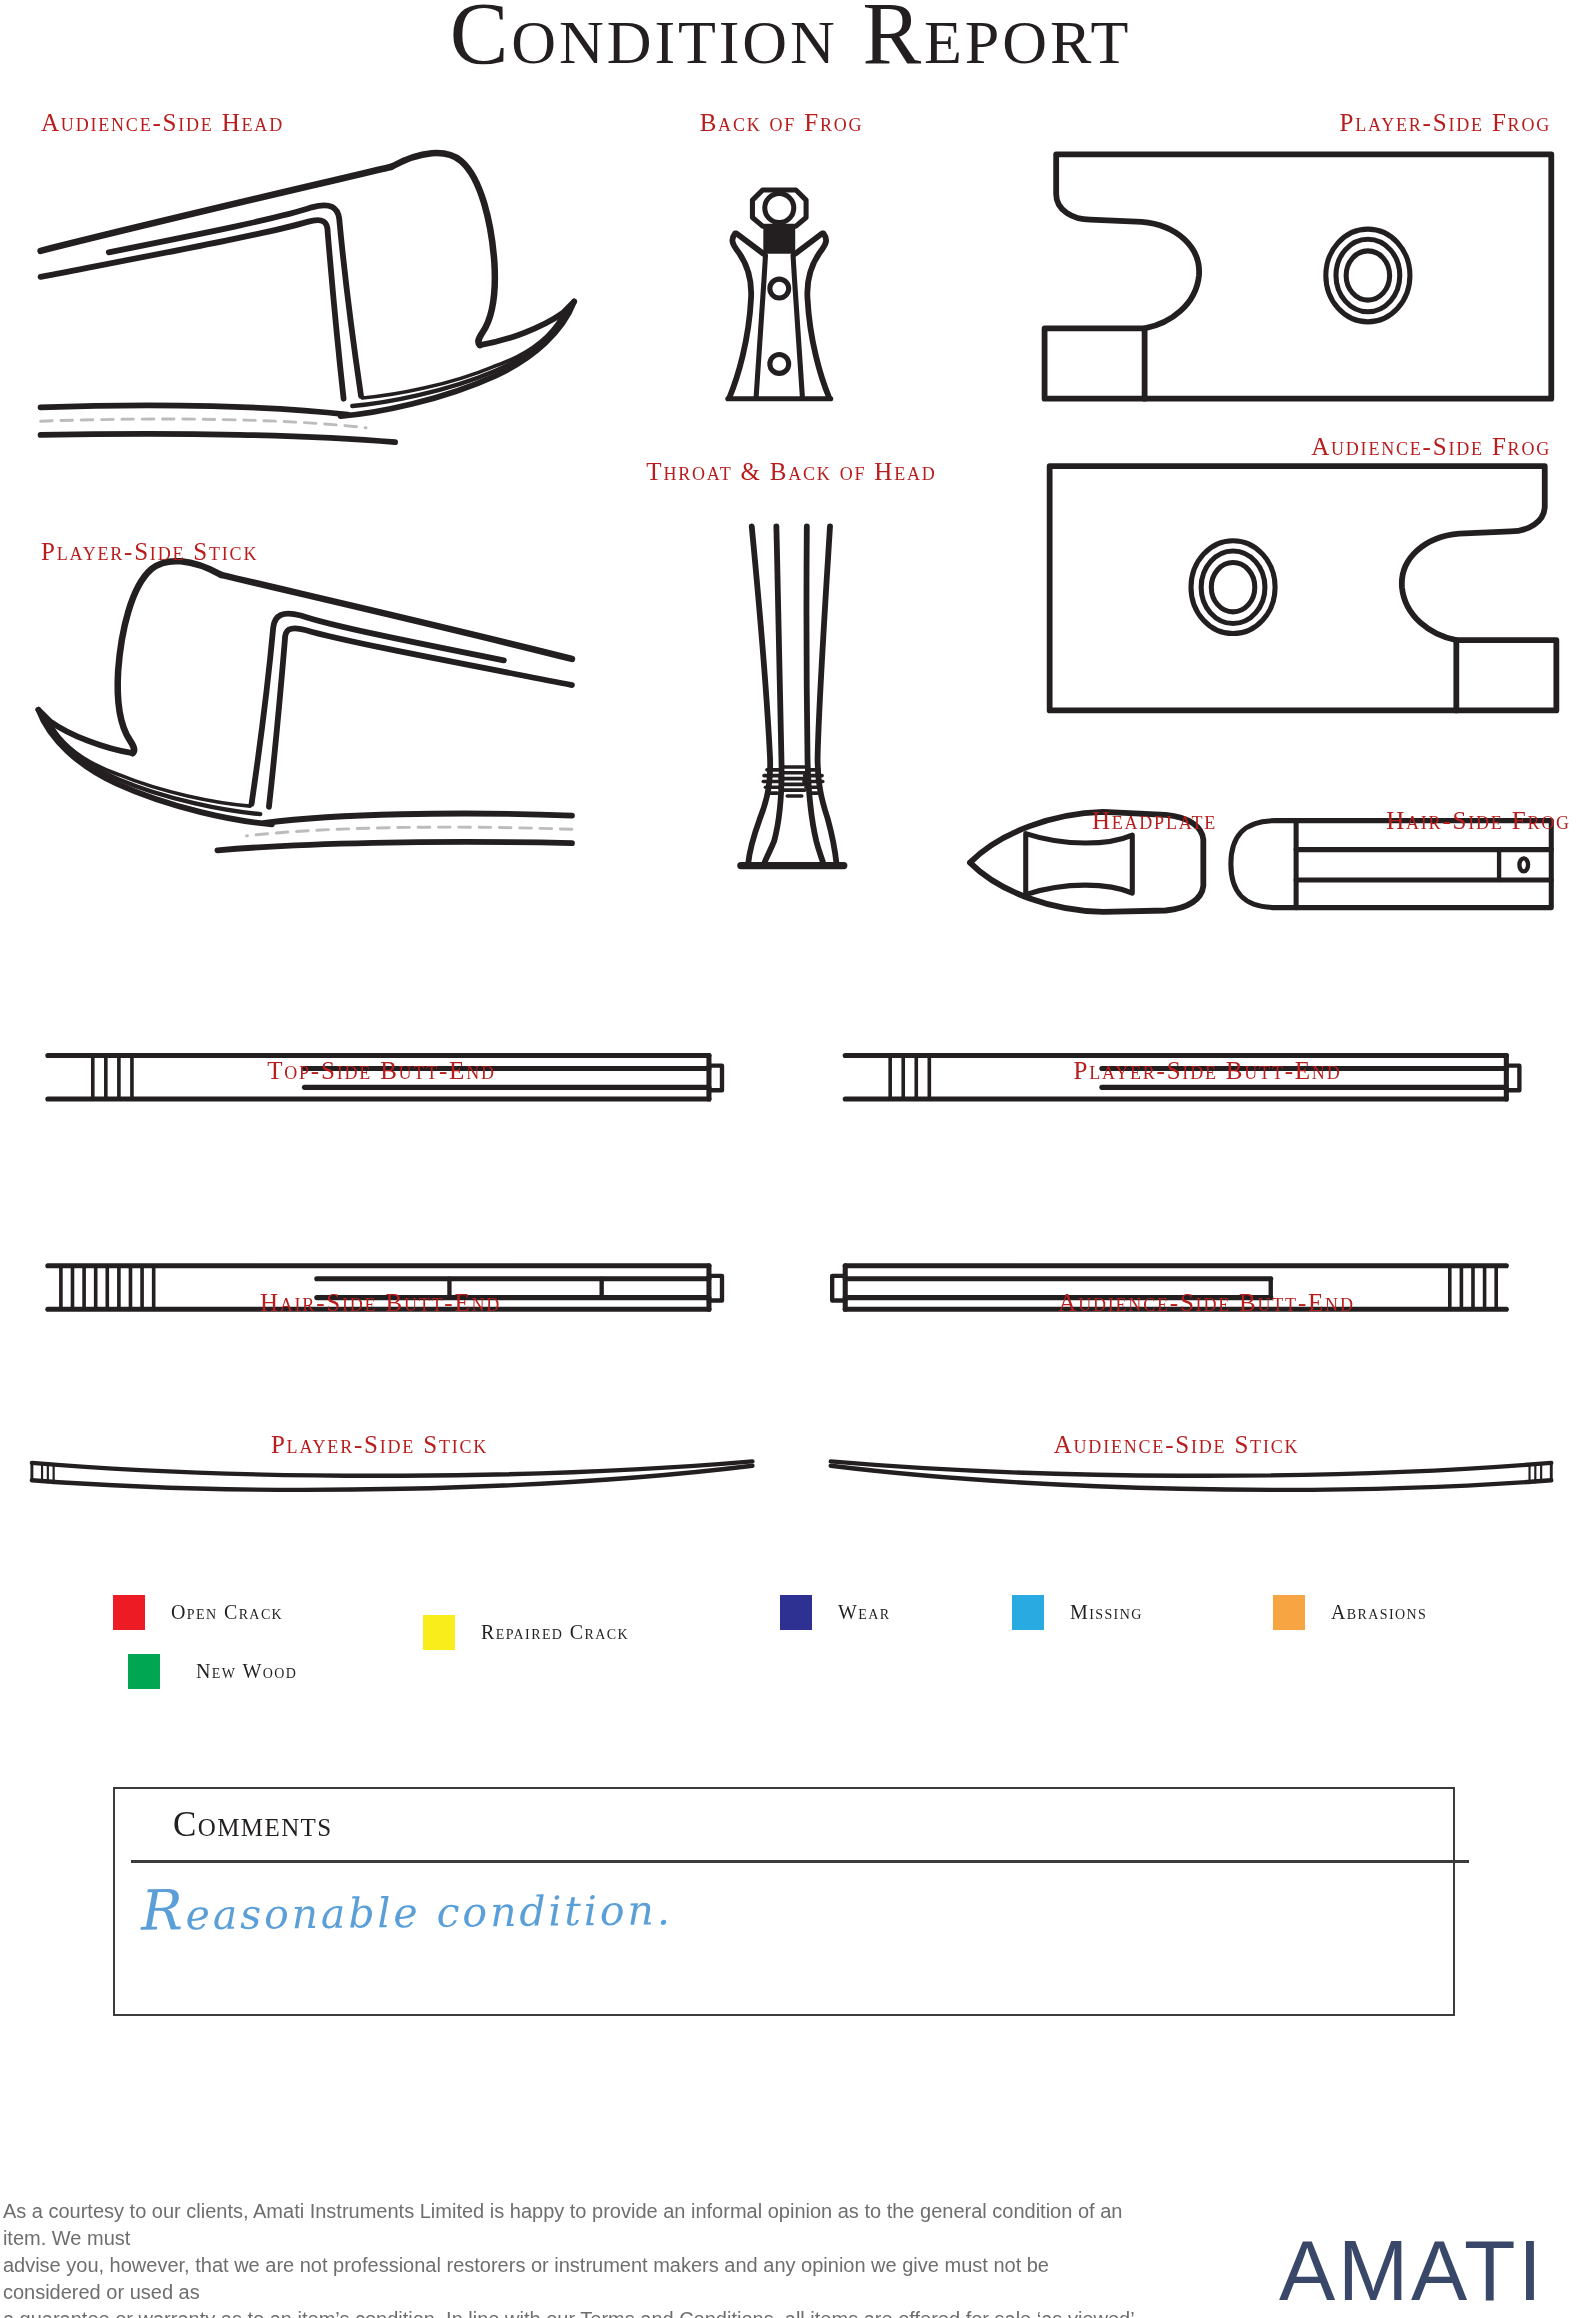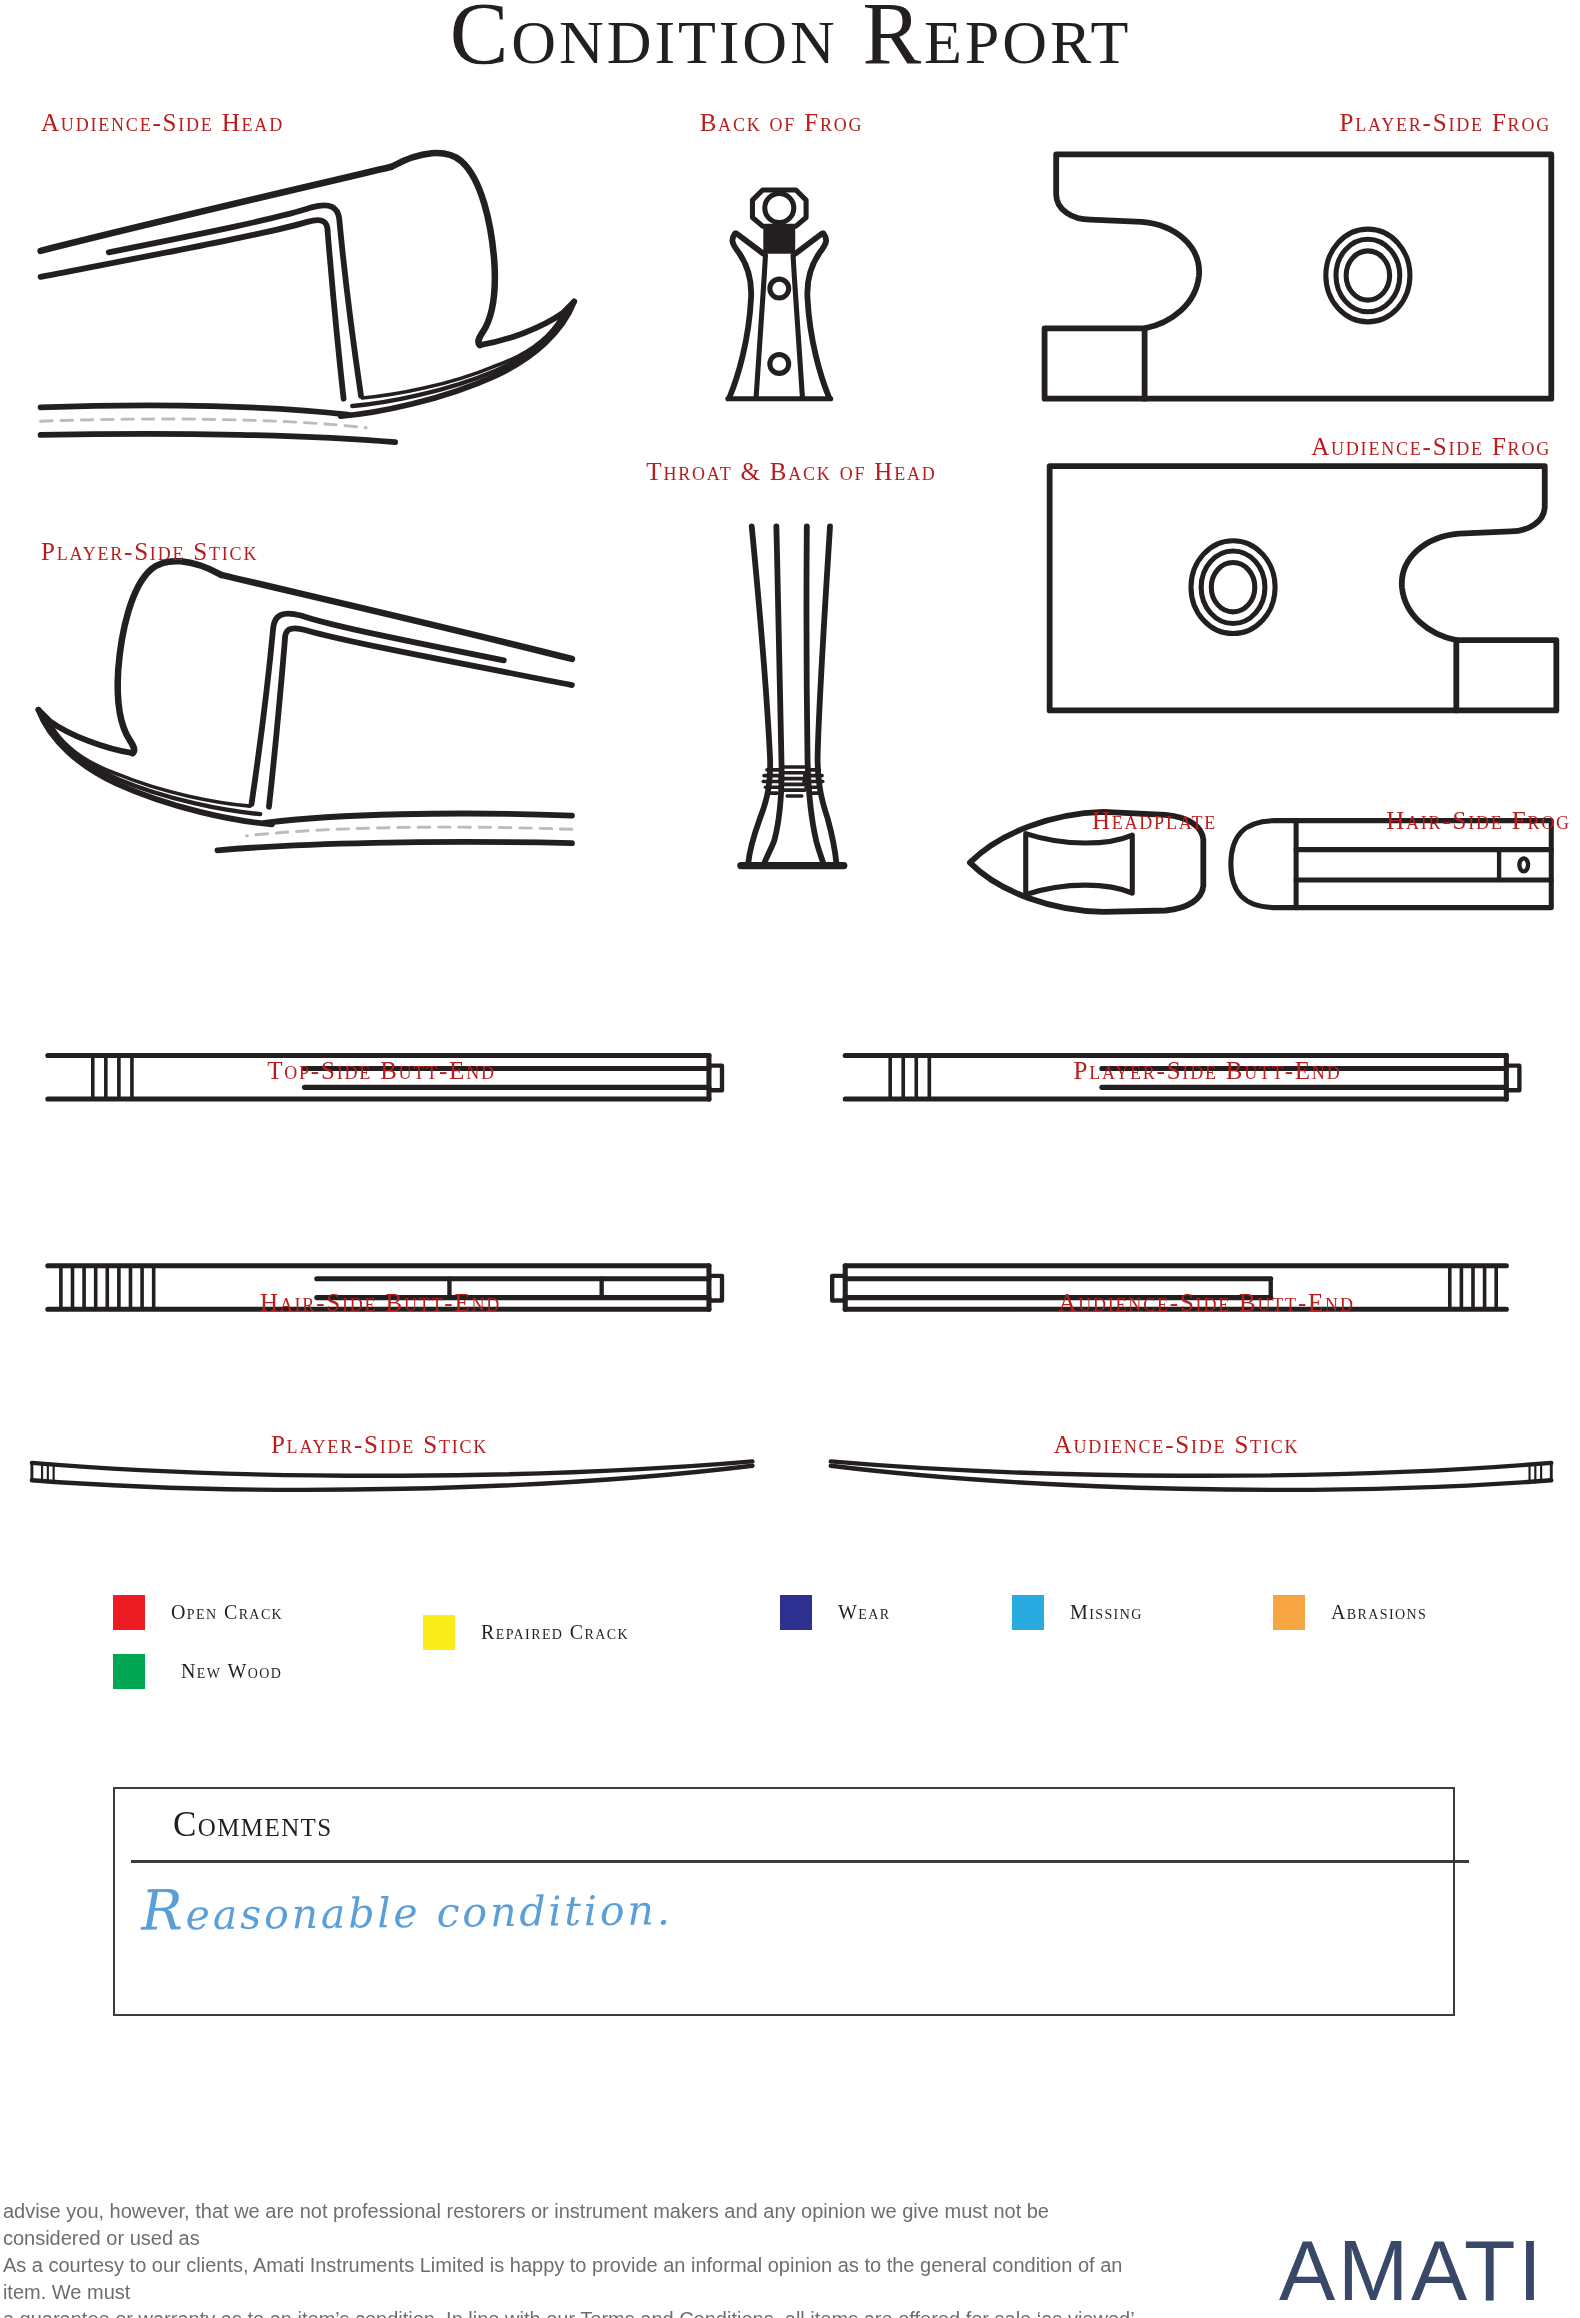--- a/index.html
+++ b/index.html
@@ -215,35 +215,35 @@
       <span class="legend-label">Wear</span>
     </div>
     <div class="abs legend-item" style="left:1012px;top:1595px;">
       <span class="swatch" style="background-color: rgb(41, 171, 226);"></span>
       <span class="legend-label">Missing</span>
     </div>
     <div class="abs legend-item" style="left:1273px;top:1595px;">
       <span class="swatch" style="background-color: rgb(247, 165, 66);"></span>
       <span class="legend-label">Abrasions</span>
     </div>
-    <div class="abs legend-item" style="left:113px;top:1654px;gap:36px;">
+    <div class="abs legend-item" style="left:128px;top:1654px;gap:36px;">
       <span class="swatch" style="background-color: rgb(0, 166, 81);"></span>
       <span class="legend-label">New Wood</span>
     </div>
   </div>
 
   <div id="comments-box" class="abs">
     <div id="comments-head">
       <div id="comments-title">Comments</div>
     </div>
     <div id="handwriting" style="color: rgb(91, 159, 216);">Reasonable condition.</div>
   </div>
 
   <div id="footer-text" class="abs">
+    <div>As a courtesy to our clients, Amati Instruments Limited is happy to provide an informal opinion as to the general condition of an item. We must</div>
     <div>advise you, however, that we are not professional restorers or instrument makers and any opinion we give must not be considered or used as</div>
-    <div>As a courtesy to our clients, Amati Instruments Limited is happy to provide an informal opinion as to the general condition of an item. We must</div>
     <div>a guarantee or warranty as to an item’s condition. In line with our Terms and Conditions, all items are offered for sale ‘as viewed’ and subject to</div>
 
   </div>
   <div id="amati-logo" class="abs" style="color: rgb(57, 71, 104);">AMATI</div>
 
 </div>
 
 
 </body></html>

